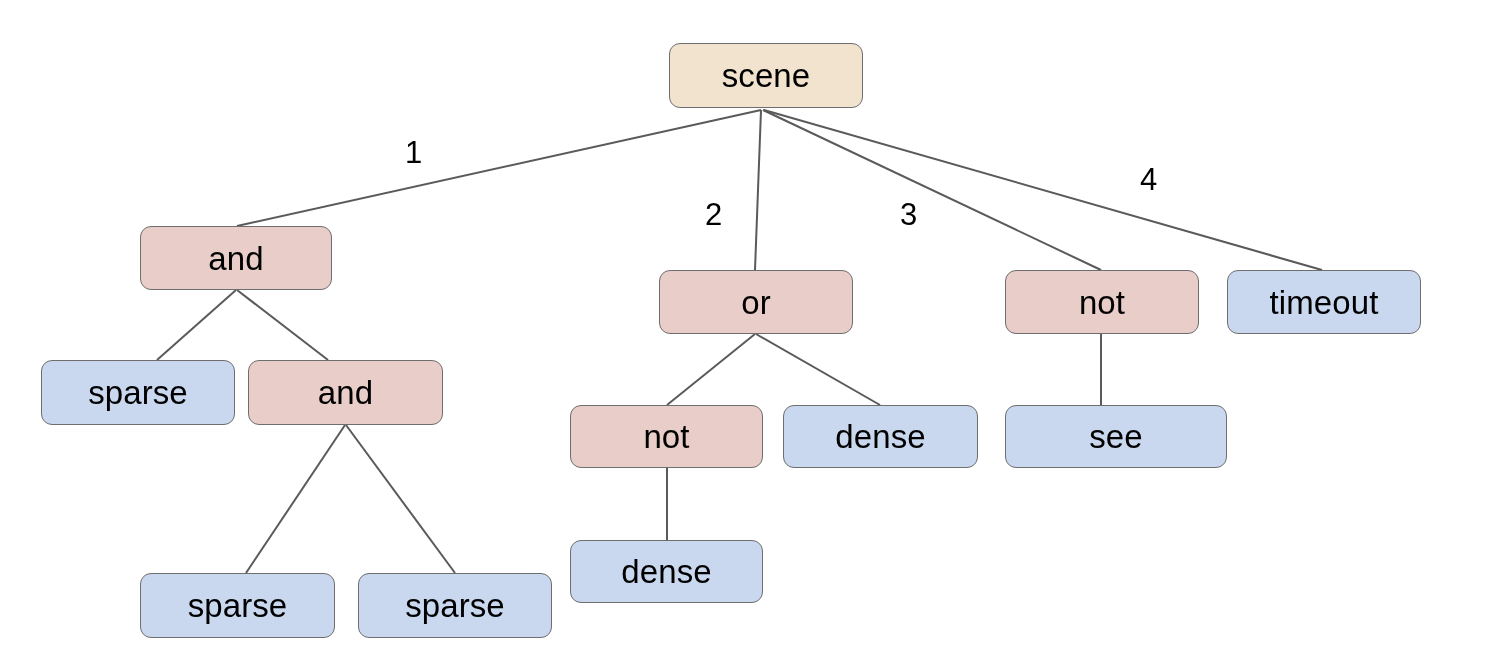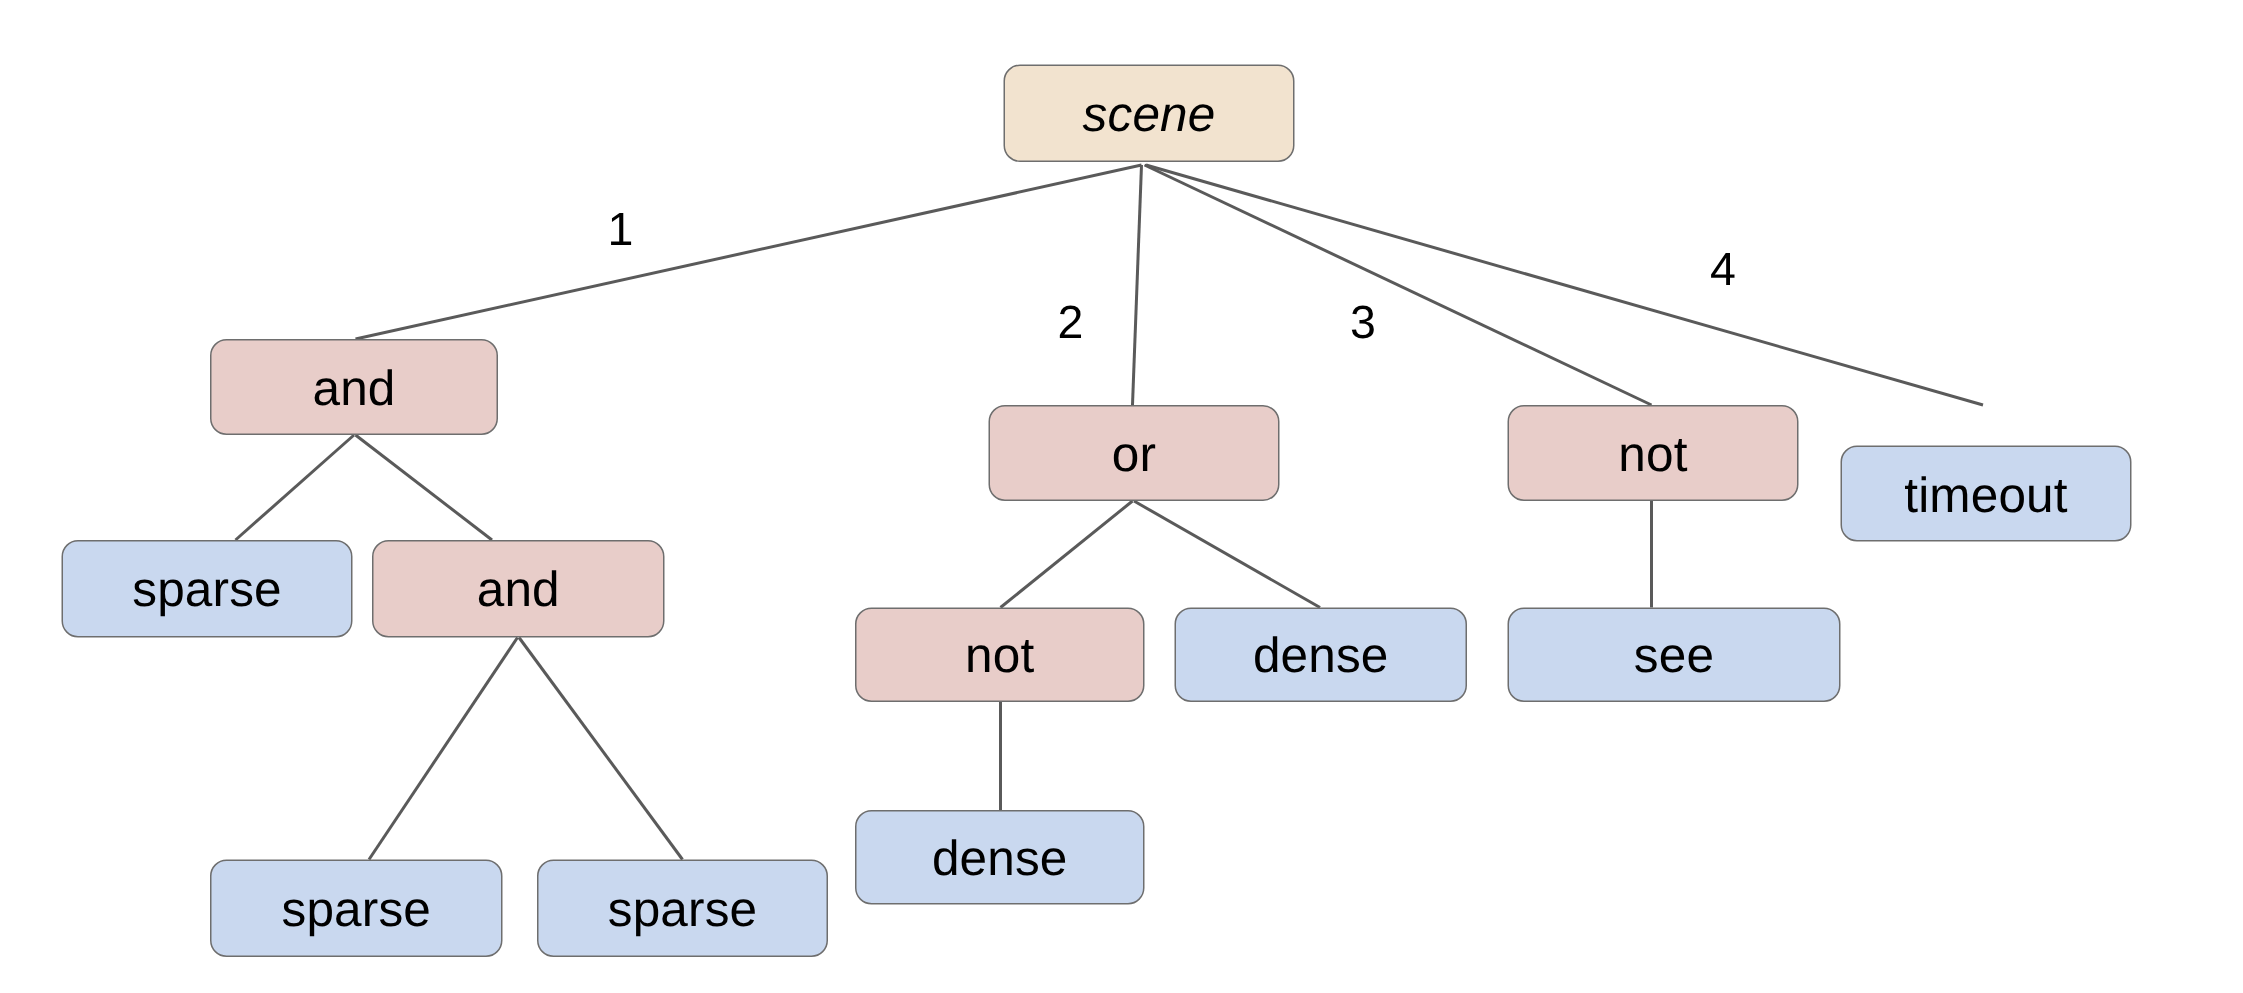--- a/index.html
+++ b/index.html
@@ -39,21 +39,20 @@
     white-space: nowrap;
   }
   .node-op {
     background: #e8cdc9;
   }
   .node-leaf {
     background: #c9d8ef;
   }
   .node-root {
     background: #f2e3cf;
-    font-style: italic;
   }
   .edge-label {
     position: absolute;
     color: #000000;
     font-size: 31px;
     line-height: 1;
     white-space: nowrap;
   }
 </style>
 </head>
@@ -80,21 +79,21 @@
       </div>
       <div class="node node-op" style="left: 140px; top: 226px; width: 192px; height: 64px;">
         <span>and</span>
       </div>
       <div class="node node-op" style="left: 659px; top: 270px; width: 194px; height: 64px;">
         <span>or</span>
       </div>
       <div class="node node-op" style="left: 1005px; top: 270px; width: 194px; height: 64px;">
         <span>not</span>
       </div>
-      <div class="node node-leaf" style="left: 1227px; top: 270px; width: 194px; height: 64px; margin-top: 27px;">
+      <div class="node node-leaf" style="left: 1227px; top: 270px; width: 194px; height: 64px;">
         <span>timeout</span>
       </div>
       <div class="node node-leaf" style="left: 41px; top: 360px; width: 194px; height: 65px;">
         <span>sparse</span>
       </div>
       <div class="node node-op" style="left: 248px; top: 360px; width: 195px; height: 65px;">
         <span>and</span>
       </div>
       <div class="node node-op" style="left: 570px; top: 405px; width: 193px; height: 63px;">
         <span>not</span>

